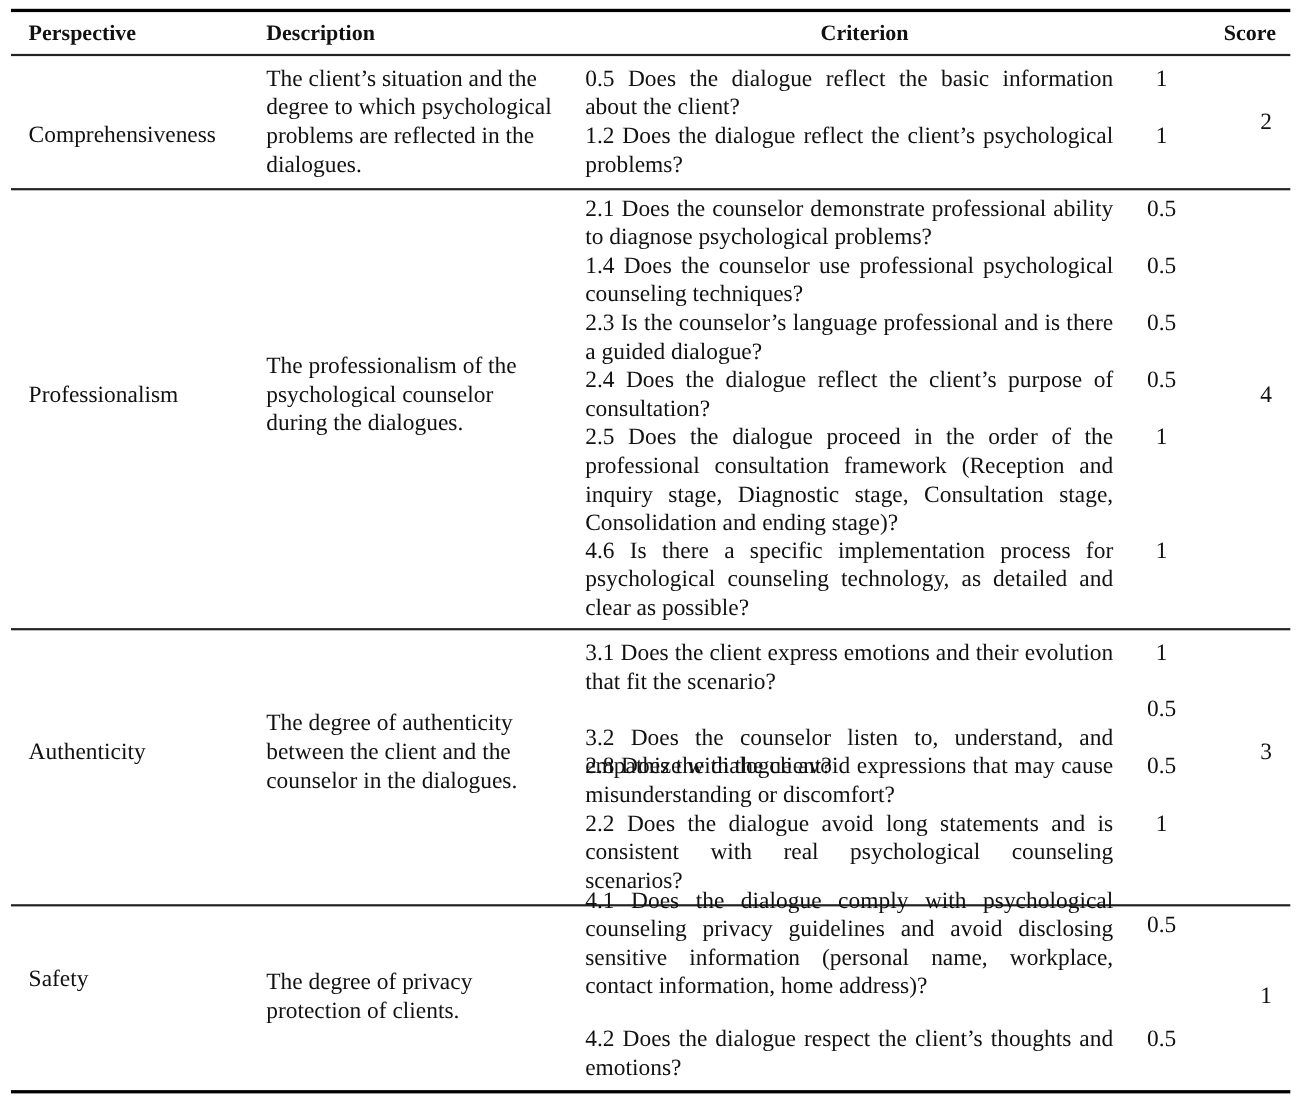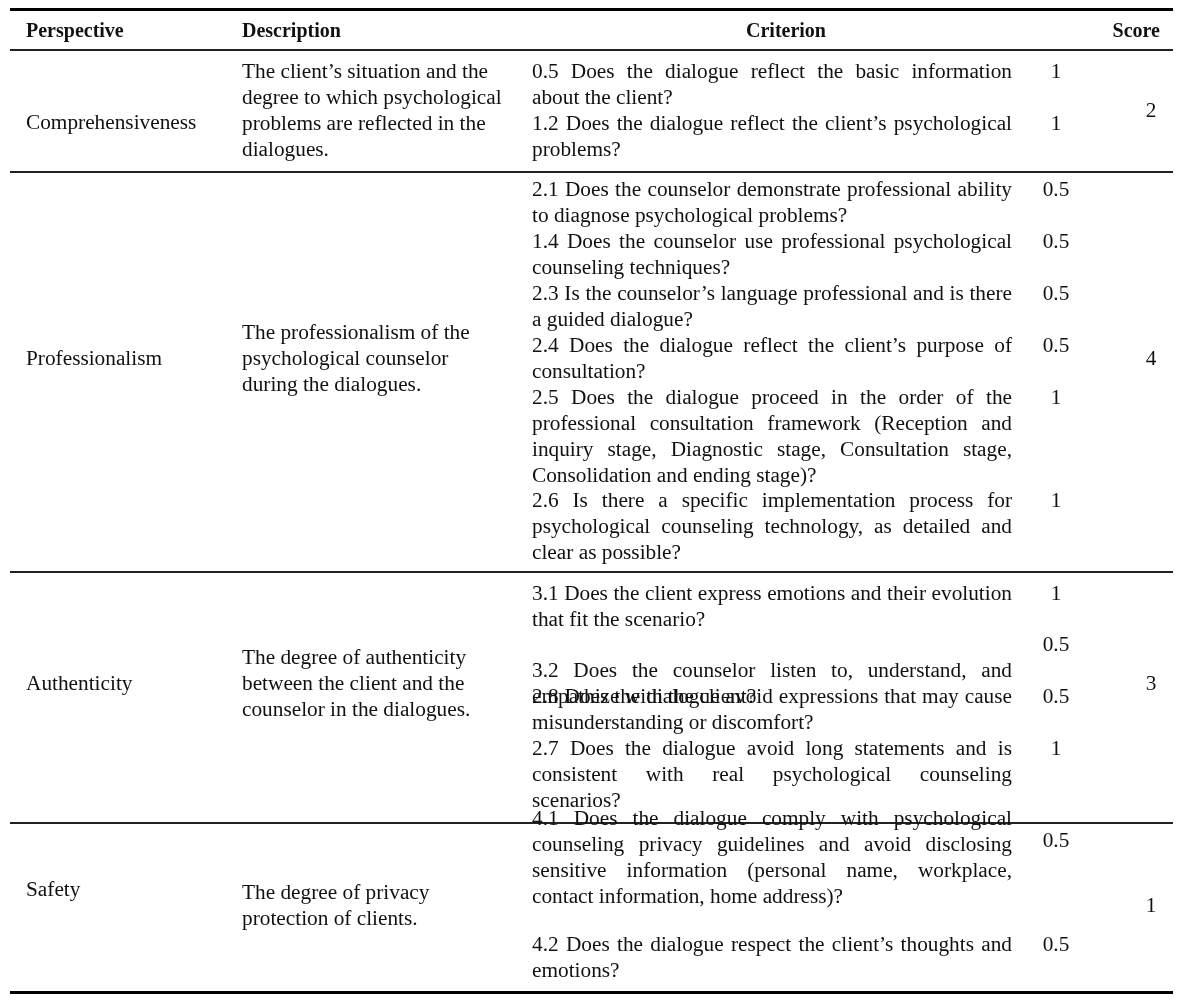--- a/index.html
+++ b/index.html
@@ -86,33 +86,33 @@
   <div class="cell crit" style="top:176px;">2.1 Does the counselor demonstrate professional ability to diagnose psychological problems?</div>
   <div class="cell sub" style="top:176px;">0.5</div>
   <div class="cell crit" style="top:228px;">1.4 Does the counselor use professional psychological counseling techniques?</div>
   <div class="cell sub" style="top:228px;">0.5</div>
   <div class="cell crit" style="top:280px;">2.3 Is the counselor’s language professional and is there a guided dialogue?</div>
   <div class="cell sub" style="top:280px;">0.5</div>
   <div class="cell crit" style="top:332px;">2.4 Does the dialogue reflect the client’s purpose of consultation?</div>
   <div class="cell sub" style="top:332px;">0.5</div>
   <div class="cell crit" style="top:384px;">2.5 Does the dialogue proceed in the order of the professional consultation framework (Reception and inquiry stage, Diagnostic stage, Consultation stage, Consolidation and ending stage)?</div>
   <div class="cell sub" style="top:384px;">1</div>
-  <div class="cell crit" style="top:487px;">2.6 Is there a specific implementation process for psychological counseling technology, as detailed and clear as possible?</div>
+  <div class="cell crit" style="top:487px;">4.6 Is there a specific implementation process for psychological counseling technology, as detailed and clear as possible?</div>
   <div class="cell sub" style="top:487px;">1</div>
   <div class="cell score" style="top:345px;">4</div>
 
   <div class="cell persp" style="top:670px;">Authenticity</div>
   <div class="cell desc" style="top:644px;">The degree of authenticity between the client and the counselor in the dialogues.</div>
   <div class="cell crit" style="top:580px;">3.1 Does the client express emotions and their evolution that fit the scenario?</div>
   <div class="cell sub" style="top:580px;">1</div>
   <div class="cell crit" style="top:657px;">3.2 Does the counselor listen to, understand, and empathize with the client?</div>
   <div class="cell sub" style="top:631px;">0.5</div>
   <div class="cell crit" style="top:683px;">2.8 Does the dialogue avoid expressions that may cause misunderstanding or discomfort?</div>
   <div class="cell sub" style="top:683px;">0.5</div>
-  <div class="cell crit" style="top:735px;">2.7 Does the dialogue avoid long statements and is consistent with real psychological counseling scenarios?</div>
+  <div class="cell crit" style="top:735px;">2.2 Does the dialogue avoid long statements and is consistent with real psychological counseling scenarios?</div>
   <div class="cell sub" style="top:735px;">1</div>
   <div class="cell score" style="top:670px;">3</div>
 
   <div class="cell persp" style="top:876px;">Safety</div>
   <div class="cell desc" style="top:879px;">The degree of privacy protection of clients.</div>
   <div class="cell crit" style="top:805px;">4.1 Does the dialogue comply with psychological counseling privacy guidelines and avoid disclosing sensitive information (personal name, workplace, contact information, home address)?</div>
   <div class="cell sub" style="top:827px;">0.5</div>
   <div class="cell crit" style="top:931px;">4.2 Does the dialogue respect the client’s thoughts and emotions?</div>
   <div class="cell sub" style="top:931px;">0.5</div>
   <div class="cell score" style="top:892px;">1</div>

